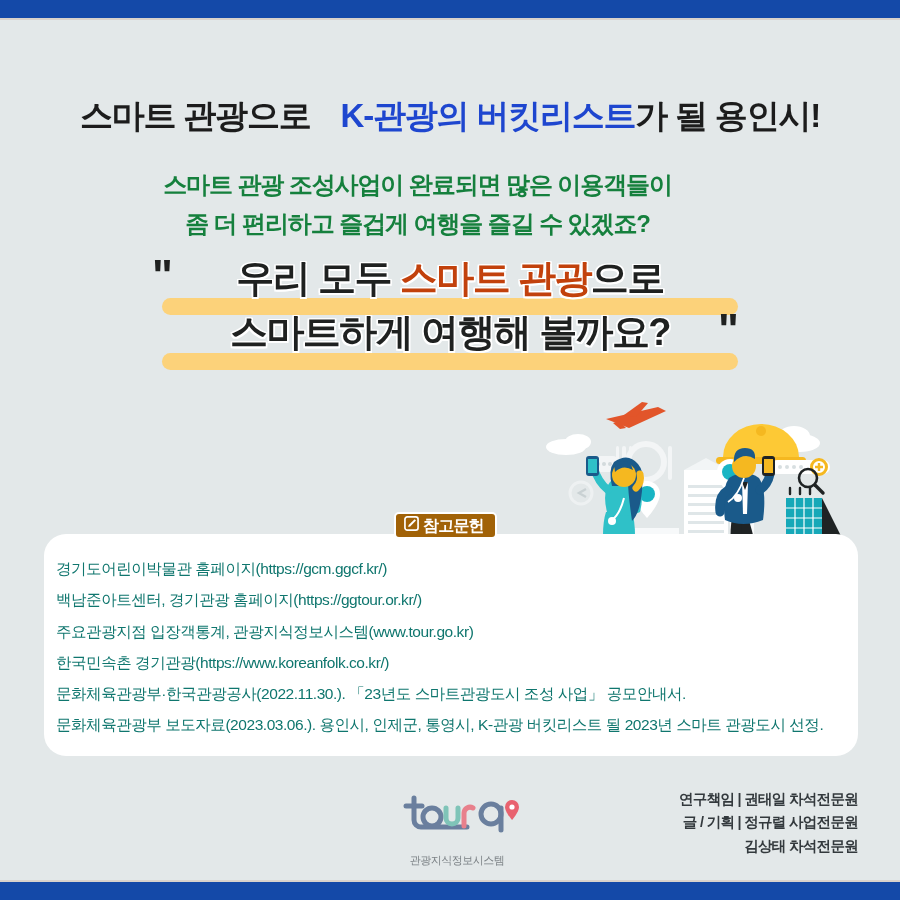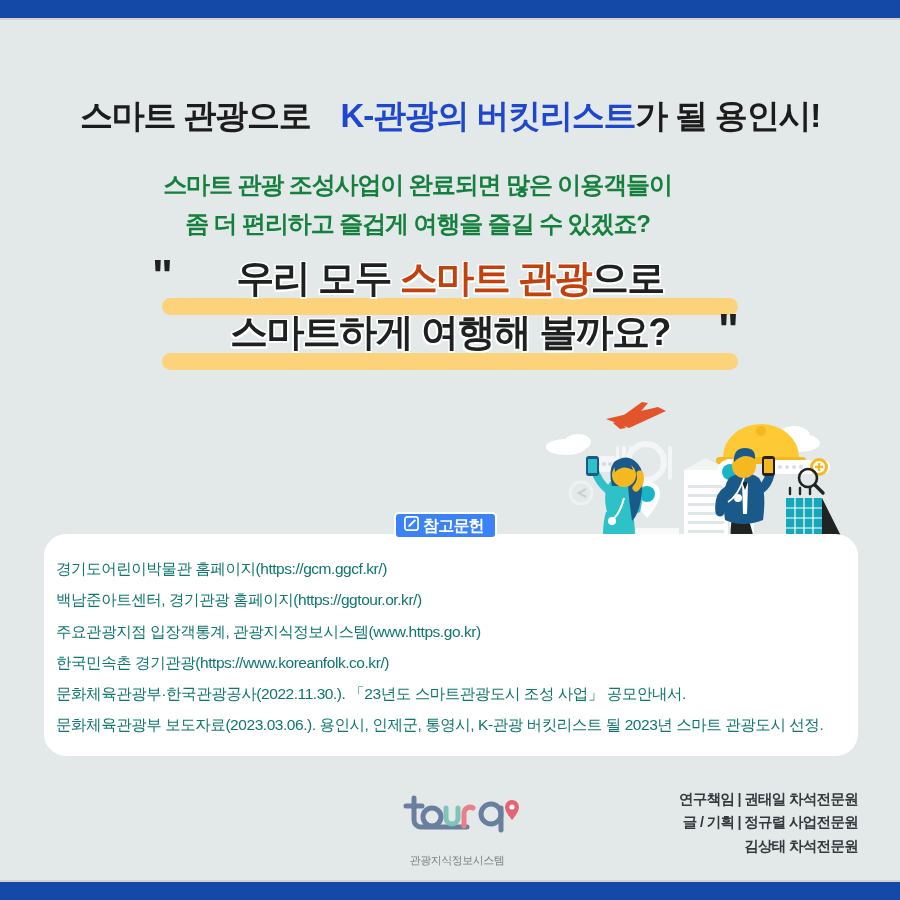--- a/index.html
+++ b/index.html
@@ -136,21 +136,21 @@
     z-index: 5;
   }
   .ref-badge {
     position: absolute;
     left: 394px; top: 512px;
     height: 27px;
     display: flex;
     align-items: center;
     gap: 4px;
     padding: 0 11px 0 8px;
-    background: #3b82f6;
+    background: #a16207;
     border: 2px solid #ffffff;
     border-radius: 5px;
     box-sizing: border-box;
     z-index: 7;
   }
   .ref-badge .badge-label {
     font-size: 16px;
     font-weight: bold;
     color: #ffffff;
     letter-spacing: -0.8px;
@@ -423,21 +423,21 @@
         <rect x="1" y="1" width="14" height="14" rx="2.5" fill="none" stroke="#ffffff" stroke-width="1.8"></rect>
         <path d="M11.3 3.4 L12.8 4.9 L6.6 11.1 L4.5 11.6 L5 9.5 Z" fill="#ffffff"></path>
       </svg>
     </span>
     <span class="badge-label">참고문헌</span>
   </div>
 
   <div class="ref-list">
     <div class="ref-item">경기도어린이박물관 홈페이지(https://gcm.ggcf.kr/)</div>
     <div class="ref-item">백남준아트센터, 경기관광 홈페이지(https://ggtour.or.kr/)</div>
-    <div class="ref-item">주요관광지점 입장객통계, 관광지식정보시스템(www.https.go.kr)</div>
+    <div class="ref-item">주요관광지점 입장객통계, 관광지식정보시스템(www.tour.go.kr)</div>
     <div class="ref-item">한국민속촌 경기관광(https://www.koreanfolk.co.kr/)</div>
     <div class="ref-item">문화체육관광부·한국관광공사(2022.11.30.). 「23년도 스마트관광도시 조성 사업」 공모안내서.</div>
     <div class="ref-item">문화체육관광부 보도자료(2023.03.06.). 용인시, 인제군, 통영시, K-관광 버킷리스트 될 2023년 스마트 관광도시 선정.</div>
   </div>
 
   <div class="logo-wrap">
     <svg width="130" height="46" viewBox="0 0 130 46">
       <path d="M22 8 v22 a7 7 0 0 0 7 7 h46" fill="none" stroke="#6a7f9e" stroke-width="5" stroke-linecap="round"></path>
       <path d="M14 16 h16" fill="none" stroke="#6a7f9e" stroke-width="5" stroke-linecap="round"></path>
       <circle cx="40" cy="27" r="9" fill="none" stroke="#6a7f9e" stroke-width="5"></circle>

